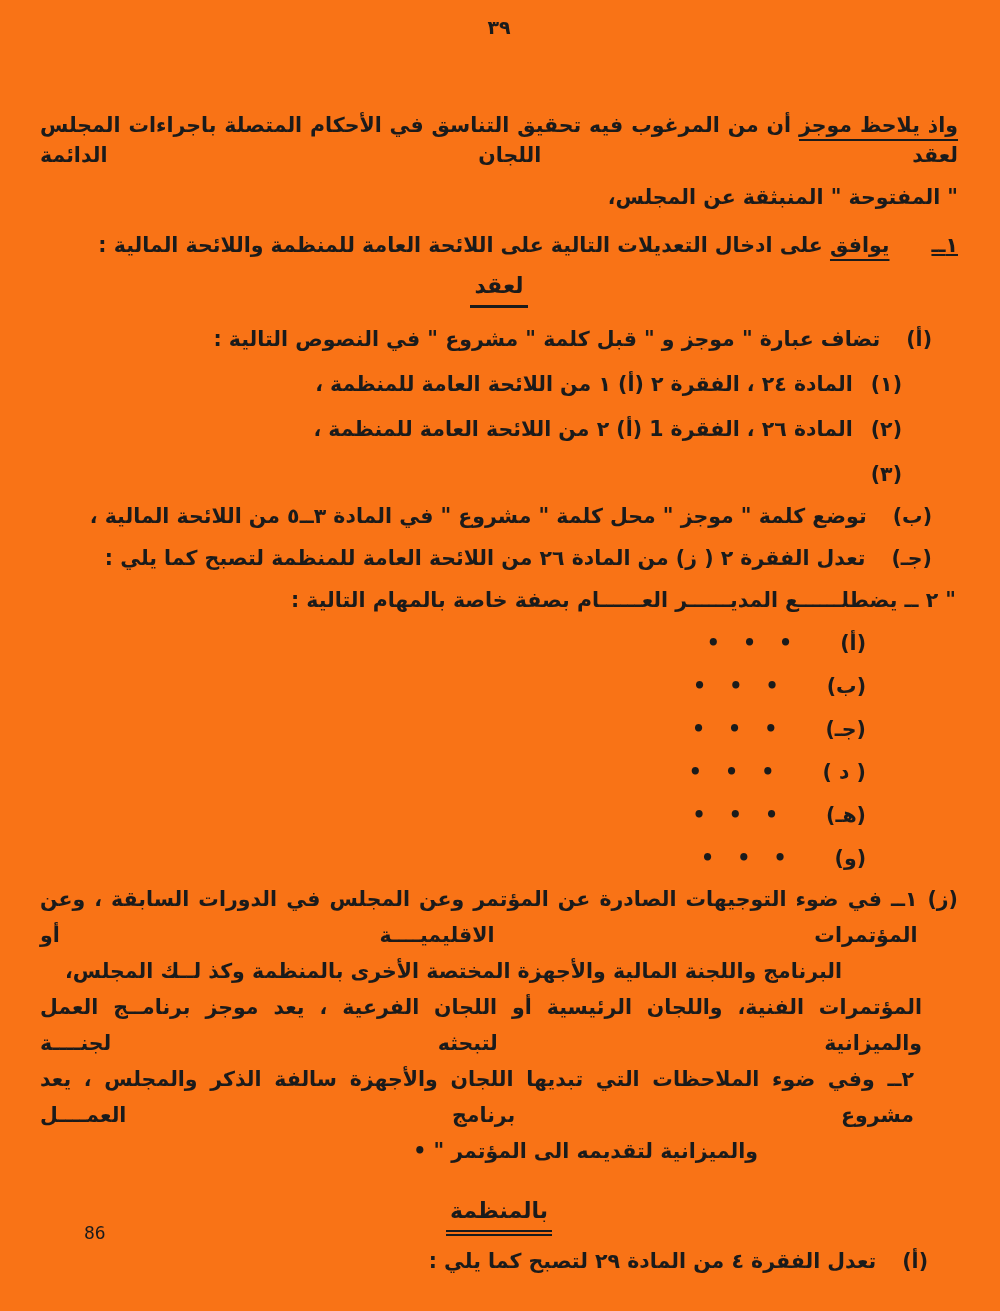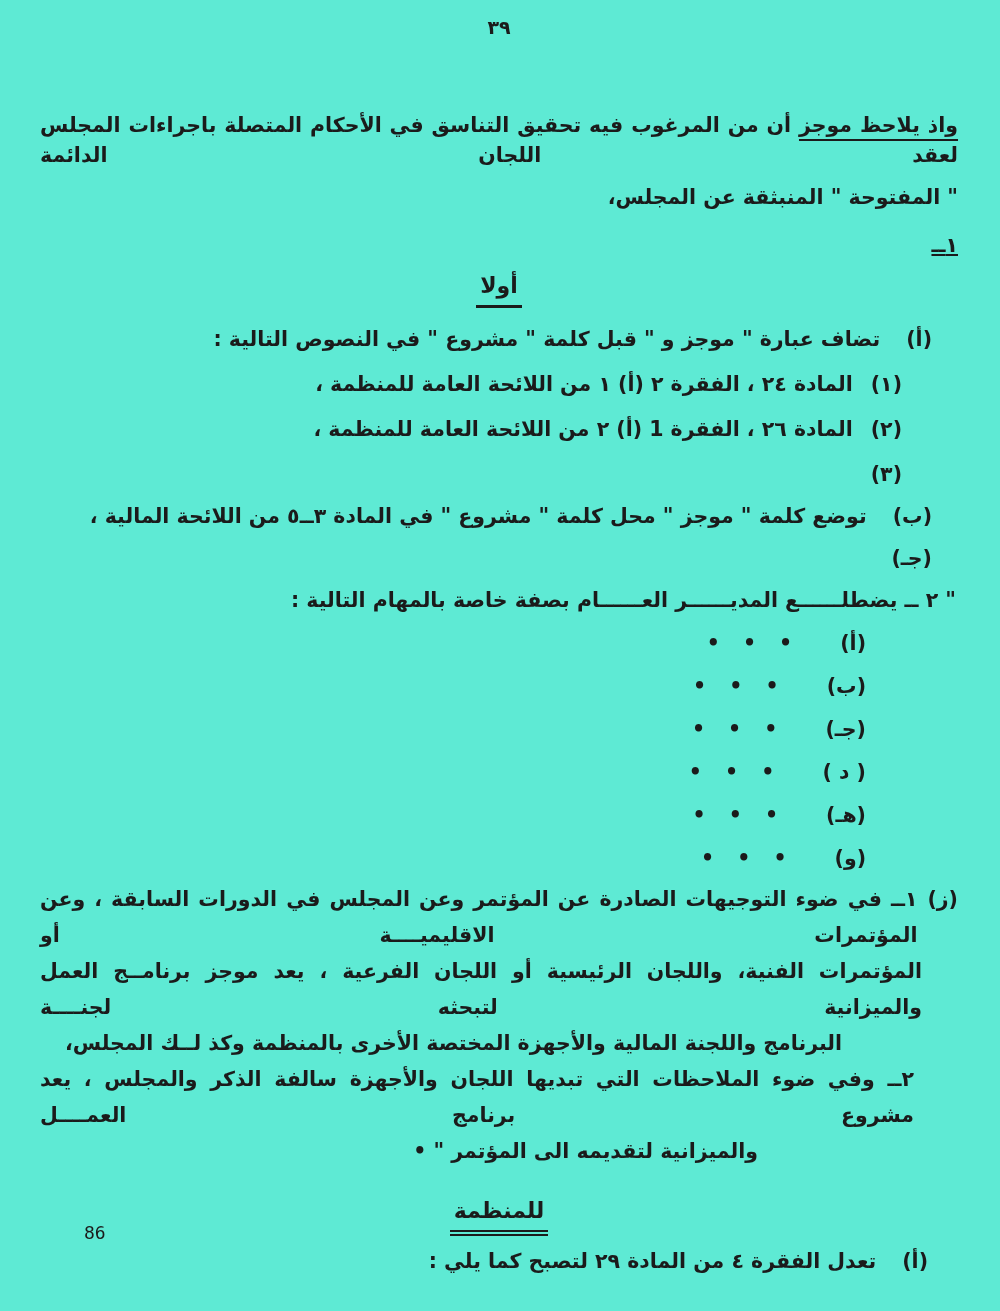--- a/index.html
+++ b/index.html
@@ -1,18 +1,18 @@
 <!DOCTYPE html>
 <html lang="ar" dir="rtl"><head>
 <meta charset="utf-8">
 <style>
   html,body { margin:0; padding:0; background:#d8d5cf; }
   .page {
     width:1000px; height:1311px; margin:0 auto; position:relative;
-    background:#5eead4; color:#1b1b1b; overflow:hidden;
+    background:#f97316; color:#1b1b1b; overflow:hidden;
     font-family:"DejaVu Sans", sans-serif; font-weight:600;
     direction:rtl; box-sizing:border-box; padding:16px 42px 0 40px;
     font-size:20.5px;
   }
   .pn-top { text-align:center; font-size:19px; letter-spacing:6px; margin-bottom:72px; }
   .line { line-height:30px; text-align:right; }
   .just { text-align:justify; text-align-last:justify; }
   .u { text-decoration:underline; text-decoration-thickness:2px; text-underline-offset:7px; }
   .preamble-l2 { margin-top:12px; }
   .row { display:flex; align-items:flex-start; }
@@ -51,23 +51,24 @@
 
 <div class="page">
 
   <div class="pn-top">٣٩</div>
 
   <div class="line just"><span class="u">واذ  يلاحظ موجز</span><span> أن من المرغوب فيه  تحقيق التناسق في الأحكام المتصلة باجراءات المجلس لعقد اللجان الدائمة</span></div>
   <div class="line preamble-l2">" المفتوحة " المنبثقة عن المجلس،</div>
 
   <div class="row res-row line">
     <span class="num">١ــ</span>
+    <span><span class="u">يوافق</span><span> على ادخال التعديلات التالية على اللائحة العامة للمنظمة واللائحة المالية :</span></span>
   </div>
 
-  <div class="heading"><span class="hd">أولا</span></div>
+  <div class="heading"><span class="hd">لعقد</span></div>
 
   <div class="row item-row first line">
     <span class="lbl">(أ)</span>
     <span>تضاف عبارة " موجز و " قبل كلمة " مشروع "  في النصوص التالية :</span>
   </div>
 
   <div class="row sub-row line">
     <span class="lbl">(١)</span>
     <span>المادة ٢٤ ، الفقرة ٢ (أ) ١ من اللائحة العامة للمنظمة ،</span>
   </div>
@@ -78,20 +79,21 @@
   <div class="row sub-row line">
     <span class="lbl">(٣)</span>
   </div>
 
   <div class="row bc-row line">
     <span class="lbl">(ب)</span>
     <span>توضع كلمة " موجز " محل كلمة " مشروع "  في المادة ٣ــ٥ من اللائحة المالية ،</span>
   </div>
   <div class="row bc-row line">
     <span class="lbl">(جـ)</span>
+    <span>تعدل الفقرة ٢ ( ز) من المادة ٢٦ من اللائحة العامة للمنظمة لتصبح كما يلي :</span>
   </div>
 
   <div class="line quote-intro">"  ٢ ــ  يضطلــــــع المديــــــر العــــــام بصفة خاصة بالمهام التالية :</div>
 
   <div class="row dot-row line">
     <span class="lbl">(أ)</span>
     <span class="dots">• • •</span>
   </div>
   <div class="row dot-row line">
     <span class="lbl">(ب)</span>
@@ -111,26 +113,26 @@
   </div>
   <div class="row dot-row line">
     <span class="lbl">(و)</span>
     <span class="dots">• • •</span>
   </div>
 
   <div class="row z-row zline">
     <span class="lbl">(ز)</span>
     <span class="ztext just">١ــ في ضوء التوجيهات الصادرة عن المؤتمر وعن المجلس في الدورات السابقة ، وعن المؤتمرات الاقليميــــة أو</span>
   </div>
+  <div class="line zline z3">البرنامج  واللجنة المالية والأجهزة المختصة الأخرى بالمنظمة وكذ لــك المجلس،</div>
   <div class="line zline z2 just">المؤتمرات الفنية، واللجان الرئيسية أو اللجان الفرعية ، يعد  موجز برنامــج العمل والميزانية لتبحثه  لجنــــة</div>
-  <div class="line zline z3">البرنامج  واللجنة المالية والأجهزة المختصة الأخرى بالمنظمة وكذ لــك المجلس،</div>
   <div class="line zline z4 just">٢ــ وفي ضوء الملاحظات التي تبديها اللجان والأجهزة سالفة الذكر والمجلس ، يعد  مشروع برنامج العمــــل</div>
   <div class="line zline z5">والميزانية لتقديمه الى المؤتمر " •</div>
 
-  <div class="heading heading2"><span class="hd">للمنظمة</span></div>
+  <div class="heading heading2"><span class="hd">بالمنظمة</span></div>
 
   <div class="row item-row p2-item line">
     <span class="lbl">(أ)</span>
     <span>تعدل الفقرة ٤ من المادة ٢٩ لتصبح كما يلي :</span>
   </div>
 
   <div class="pn-bottom">86</div>
 
 </div>
 

